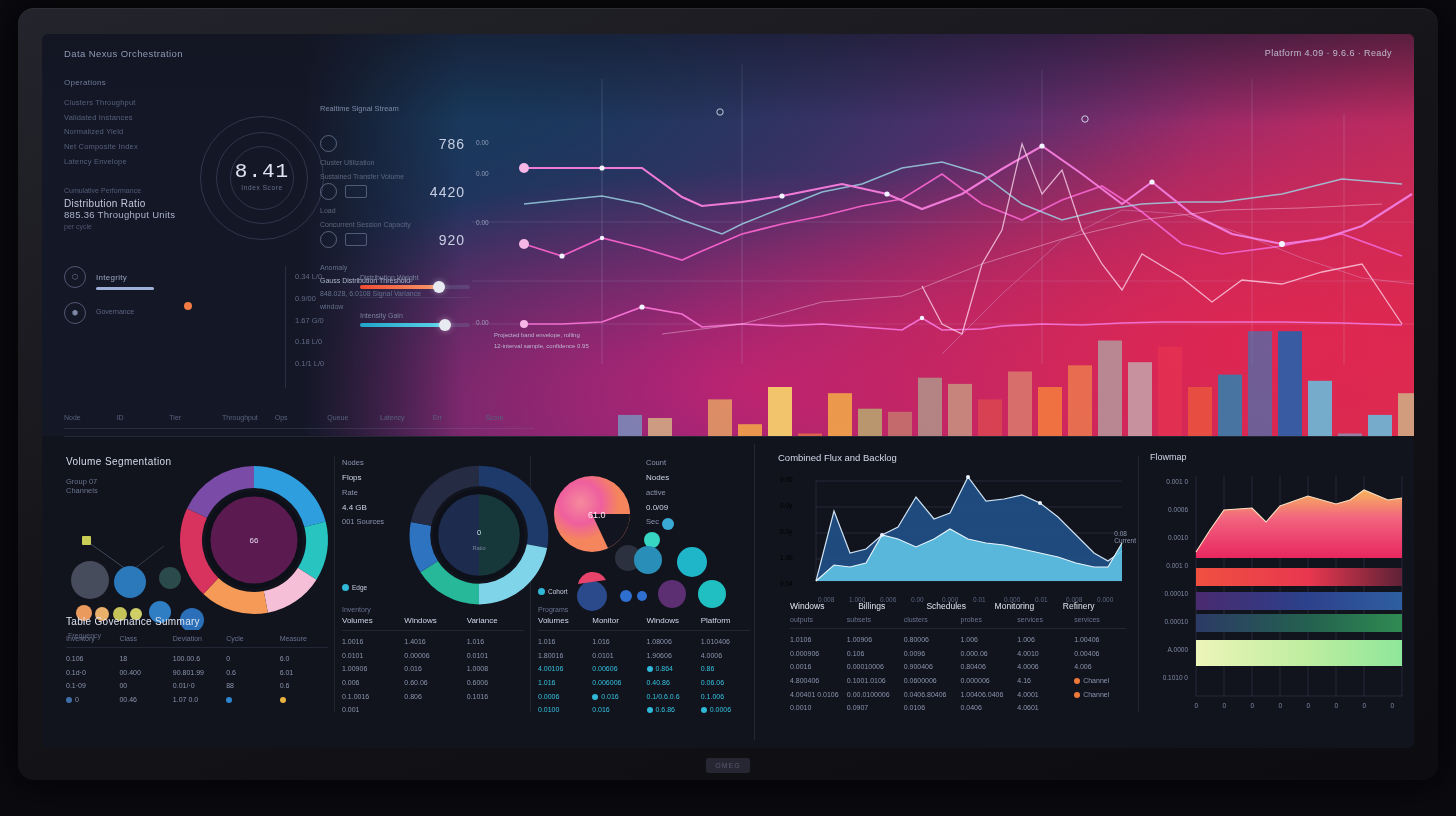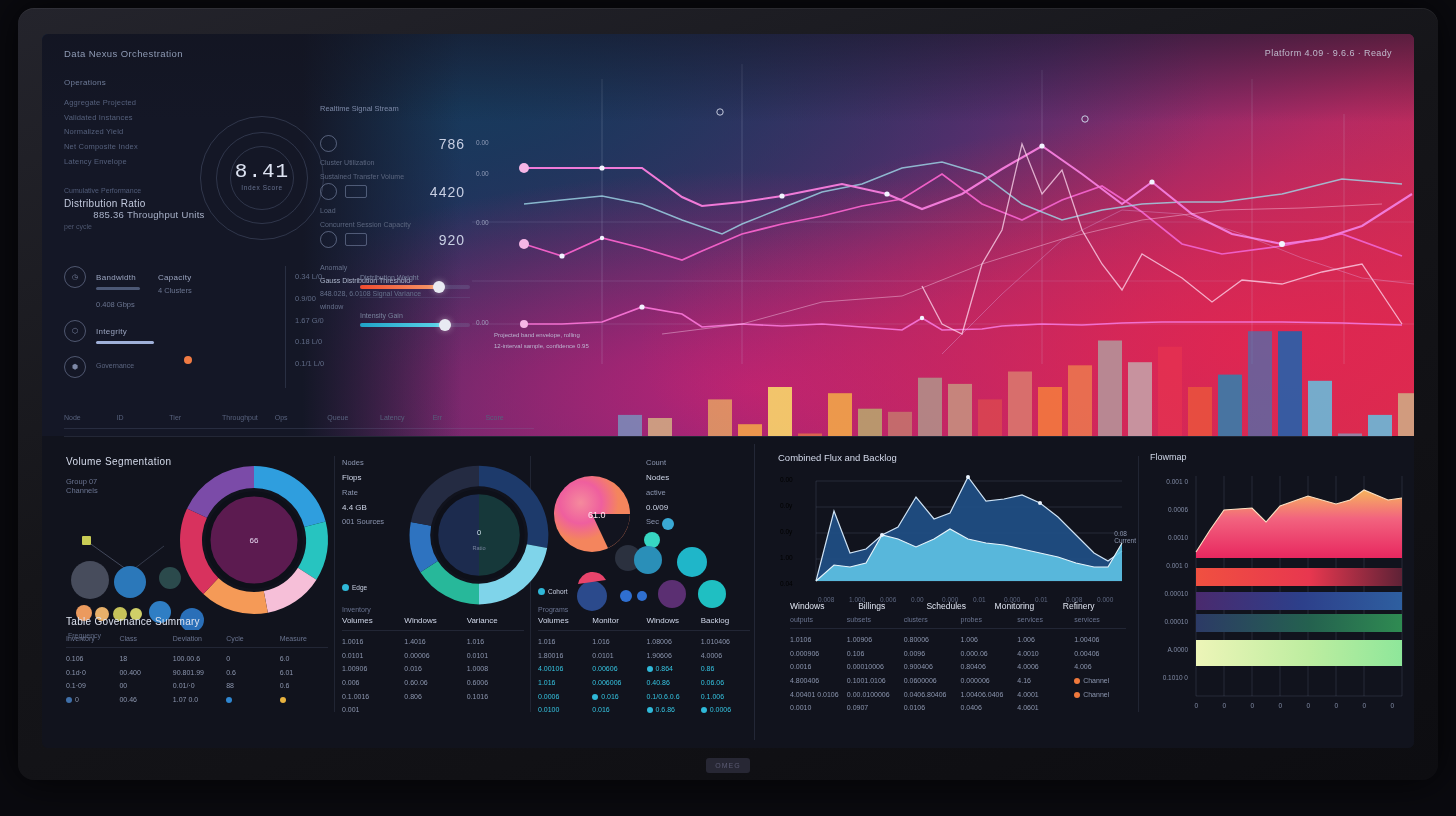--- a/index.html
+++ b/index.html
@@ -56,21 +56,21 @@
 
   .screen-title { position:absolute; left:22px; top:14px; font-size:9.5px; color:#8e9ab4; letter-spacing:.4px; }
   .screen-title-right { position:absolute; right:22px; top:14px; font-size:9px; color:#cfd3e2; letter-spacing:.4px; opacity:.85;}
 
   
   #kpi-col { position:absolute; left:22px; top:44px; width:170px; }
   .kpi-label { font-size:8px; color:#6f7c99; margin-bottom:9px; letter-spacing:.3px;}
   .kpi-line { font-size:7.5px; color:#55607c; line-height:1.95; letter-spacing:.2px;}
   .kpi-sub-title { font-size:7px; color:#515c79; margin-top:18px;}
   .kpi-big { font-size:10px; color:#c3cade; margin-top:4px; letter-spacing:.3px;}
-  .kpi-big2 { font-size:9.5px; color:#aab3ca; letter-spacing:.3px;text-align:center;}
+  .kpi-big2 { font-size:9.5px; color:#aab3ca; letter-spacing:.3px;}
   .kpi-tiny { font-size:7px; color:#4d566f; margin-top:3px;}
 
   
   #gauge { position:absolute; left:158px; top:82px; width:124px; height:124px; }
   .ring { position:absolute; border-radius:50%; border:1px solid rgba(150,170,210,.22); }
   #gauge-value { position:absolute; left:0; right:0; top:44px; text-align:center; font-size:21px; color:#dde3f2; letter-spacing:1px;font-family:Liberation Mono, monospace;}
   #gauge-cap { position:absolute; left:0; right:0; top:68px; text-align:center; font-size:6.5px; color:#66718e; letter-spacing:.6px;}
 
   
   #metric-col { position:absolute; left:278px; top:70px; width:145px;}
@@ -259,21 +259,21 @@
         </svg>
 
         <div id="hero-left-fade"></div>
         <div id="hero-topfade"></div>
 
         <div class="screen-title">Data Nexus Orchestration</div>
         <div class="screen-title-right">Platform 4.09 · 9.6.6 · Ready</div>
 
         <div id="kpi-col">
           <div class="kpi-label">Operations</div>
-          <div class="kpi-line">Aggregate Projected</div>
+          <div class="kpi-line">Clusters Throughput</div>
           <div class="kpi-line">Validated Instances</div>
           <div class="kpi-line">Normalized Yield</div>
           <div class="kpi-line">Net Composite Index</div>
           <div class="kpi-line">Latency Envelope</div>
           <div class="kpi-sub-title">Cumulative Performance</div>
           <div class="kpi-big">Distribution Ratio</div>
           <div class="kpi-big2">885.36 Throughput Units</div>
           <div class="kpi-tiny">per cycle</div>
         </div>
 
@@ -307,32 +307,20 @@
           </div>
           <div class="metric-note" style="margin-top:14px">
             <div>Anomaly</div>
             <strong>Gauss Distribution Threshold</strong>
             <div>848.028, 6.0108 Signal Variance</div>
             <div>window</div>
           </div>
         </div>
 
         <div id="badge-col">
-          <div class="badge-row">
-            <span class="badge-ic">◷</span>
-            <span>
-              <span class="badge-txt">Bandwidth</span>
-              <div class="mini-bar"></div>
-              <span class="badge-sub">0.408 Gbps</span>
-            </span>
-            <span style="margin-left:8px">
-              <span class="badge-txt">Capacity</span>
-              <div class="badge-sub">4 Clusters</div>
-            </span>
-          </div>
           <div class="badge-row">
             <span class="badge-ic">⬡</span>
             <span>
               <span class="badge-txt">Integrity</span>
               <div class="mini-bar" style="width:58px;background:#9fb0d8"></div>
             </span>
           </div>
           <div class="badge-row">
             <span class="badge-ic">⬢</span>
             <span class="badge-foot">Governance</span>
@@ -723,21 +711,21 @@
               </div>
             </div>
         </div>
 
         <div id="tbl-mid2">
           <div style="font-size:7px;color:#697390">Programs</div>
           <div class="t-head" id="tm2-head" style="color:#cfd6e8;font-size:8px;margin-top:3px">
               <span>Volumes</span>
               <span>Monitor</span>
               <span>Windows</span>
-              <span>Backlog</span>
+              <span>Platform</span>
             </div>
           <div id="tm2-body">
               <div class="t-hr"></div>
               <div class="t-row">
                 <span>1.016</span>
                 <span>1.016</span>
                 <span>1.08006</span>
                 <span>1.010406</span>
               </div>
               <div class="t-row">

